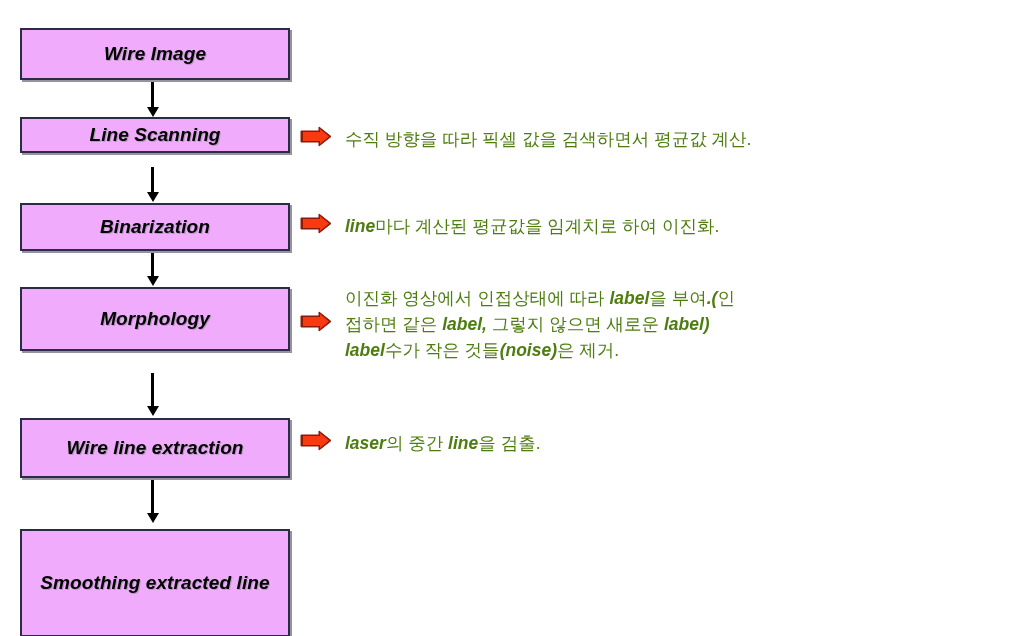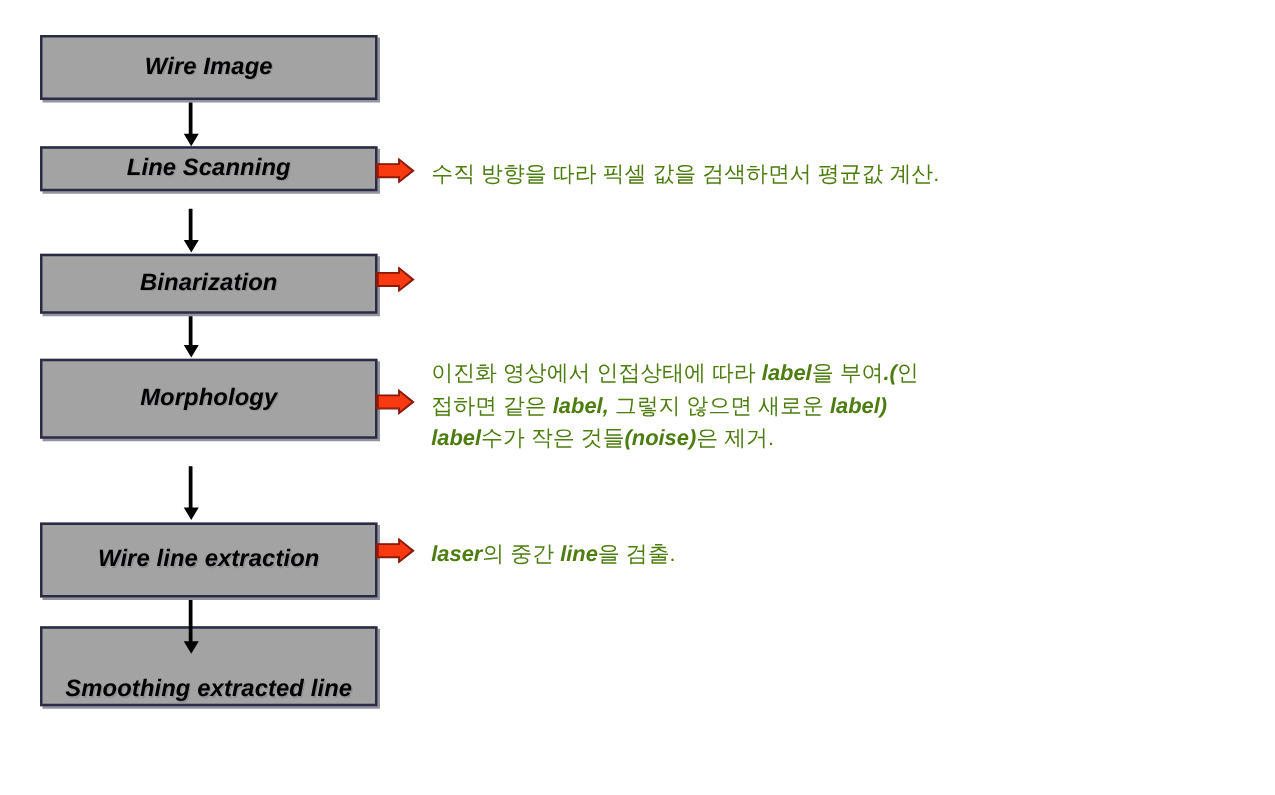--- a/index.html
+++ b/index.html
@@ -20,46 +20,45 @@
     width: 1020px;
     height: 636px;
   }
 
   
   .proc-box {
     position: absolute;
     left: 20px;
     width: 270px;
     box-sizing: border-box;
-    background: #a3a3a3;
+    background: #f0abfc;
     border: 2px solid #2b2b45;
     box-shadow: 2px 2px 0 rgba(60,60,80,0.55);
     display: flex;
     align-items: center;
     justify-content: center;
     text-align: center;
-    margin-left: 12px;
   }
   .proc-label {
     font-style: italic;
     font-weight: bold;
     font-size: 19px;
     line-height: 1.15;
     color: #000000;
     letter-spacing: 0.1px;
     padding: 0 6px;
     text-shadow: 1px 1px 0 rgba(120,120,130,0.45);
   }
 
   .box-0 { top: 28px;  height: 52px; }
   .box-1 { top: 117px; height: 36px; }
   .box-2 { top: 203px; height: 48px; }
   .box-3 { top: 287px; height: 64px; }
   .box-4 { top: 418px; height: 60px; }
-  .box-5 { top: 501px; height: 64px; align-items: flex-end; }
+  .box-5 { top: 529px; height: 108px; }
 
   
   .connector {
     position: absolute;
     left: 151px;
     width: 3px;
     background: #000000;
   }
   .connector::after {
     content: "";
@@ -156,20 +155,21 @@
   </div>
 
   <div class="annotation ann-1">
     <span class="ann-icon">
       <svg width="32" height="21" viewBox="0 0 32 21" xmlns="http://www.w3.org/2000/svg">
         <path d="M1 5 H19 V1 L31 10.5 L19 20 V16 H1 Z" fill="#8c1a08"></path>
         <path d="M3 6 H20 V3 L29 10.5 L20 18 V15 H3 Z" fill="#f93a10"></path>
         <path d="M1 5 H19 V1 L31 10.5 L19 20 V16 H1 Z" fill="none" stroke="#8c1a08" stroke-width="1"></path>
       </svg>
     </span>
+    <span class="ann-text"><b>line</b>마다 계산된 평균값을 임계치로 하여 이진화.</span>
   </div>
 
   <div class="annotation ann-2">
     <span class="ann-icon">
       <svg width="32" height="21" viewBox="0 0 32 21" xmlns="http://www.w3.org/2000/svg">
         <path d="M1 5 H19 V1 L31 10.5 L19 20 V16 H1 Z" fill="#8c1a08"></path>
         <path d="M3 6 H20 V3 L29 10.5 L20 18 V15 H3 Z" fill="#f93a10"></path>
         <path d="M1 5 H19 V1 L31 10.5 L19 20 V16 H1 Z" fill="none" stroke="#8c1a08" stroke-width="1"></path>
       </svg>
     </span>

